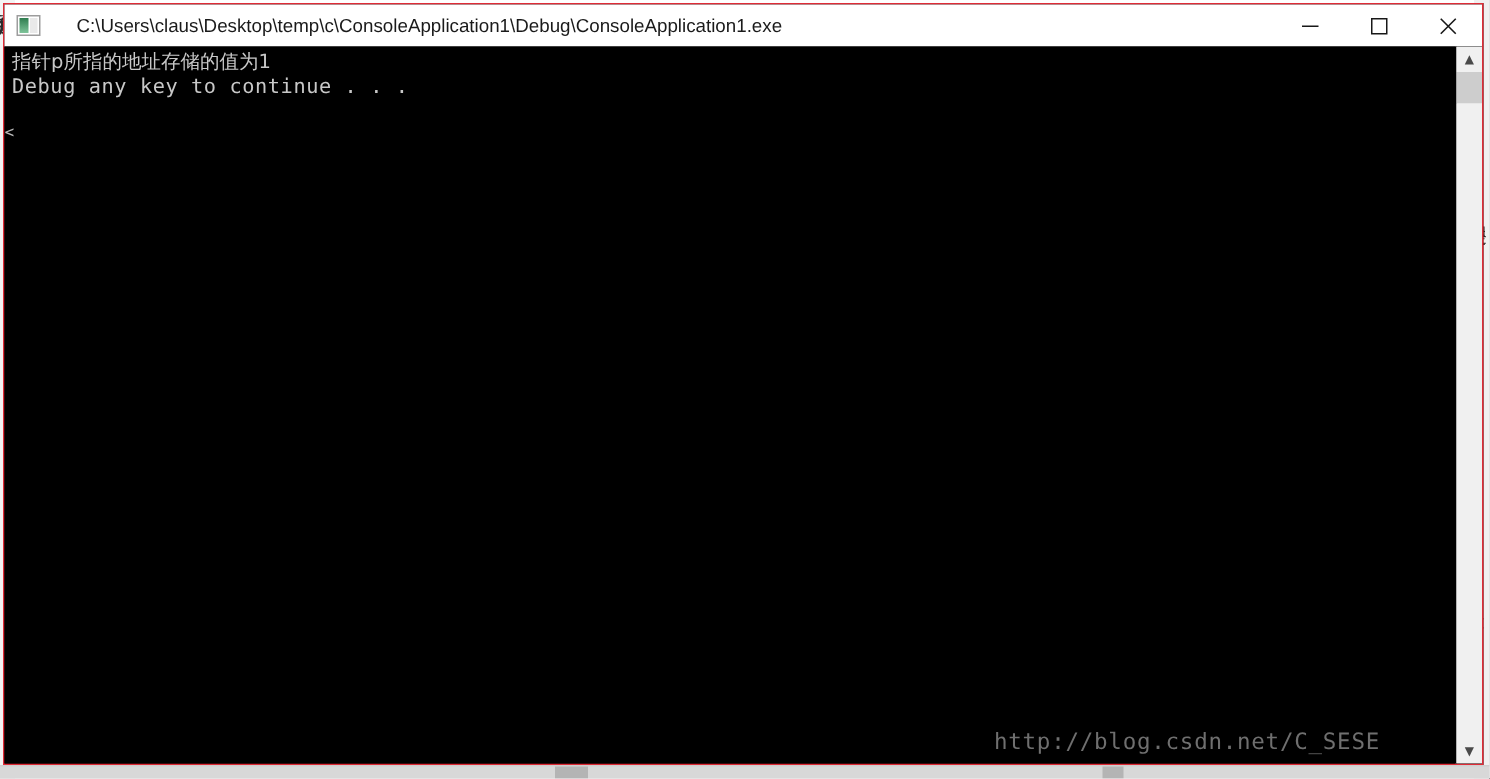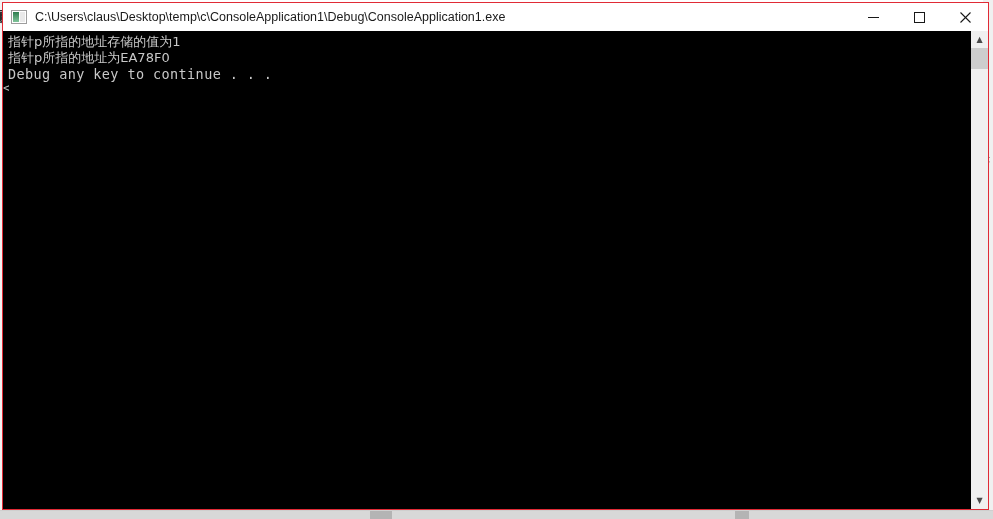--- a/index.html
+++ b/index.html
@@ -79,20 +79,21 @@
     flex-direction: column;
   }
 
   .titlebar {
     height: 28px;
     min-height: 28px;
     background: #ffffff;
     display: flex;
     align-items: center;
     position: relative;
+    gap: 16px;
   }
   .title-icon {
     width: 16px;
     height: 14px;
     margin-left: 8px;
     margin-right: 8px;
     position: relative;
     flex: 0 0 auto;
     background: #ffffff;
     border: 1px solid #9d9d9d;
@@ -287,26 +288,26 @@
             <line x1="11.5" y1="1.5" x2="1.5" y2="11.5" stroke="#181818" stroke-width="1.1"></line>
           </svg>
         </div>
       </div>
     </div>
 
     <div class="console-body">
 
       <div class="console-text-area">
         <div class="cline cjk">指针p所指的地址存储的值为1</div>
-        <div class="cline cjk">指针p所指的地址为EA78F0</div>
         <div class="cline">Debug any key to continue . . .</div>
 
         <div class="cursor-frag">&lt;</div>
 
 
+        <div class="watermark">http://blog.csdn.net/C_SESE</div>
       </div>
 
       <div class="scrollbar">
         <div class="sb-arrow">▲</div>
         <div class="sb-thumb"></div>
         <div class="sb-track"></div>
         <div class="sb-arrow bottom">▼</div>
       </div>
 
     </div>

